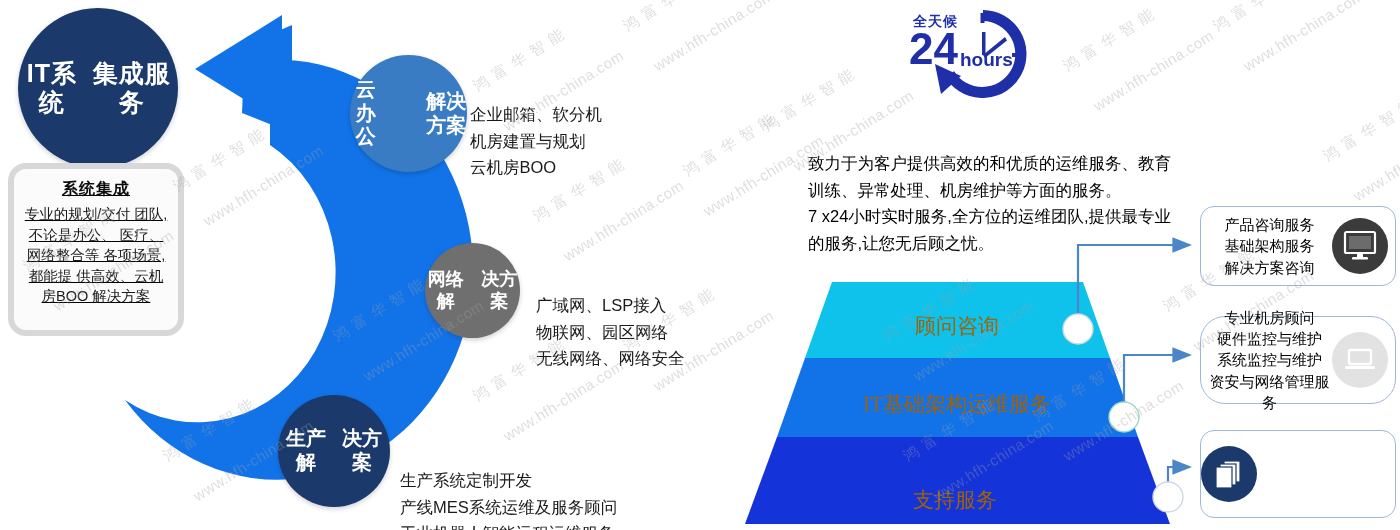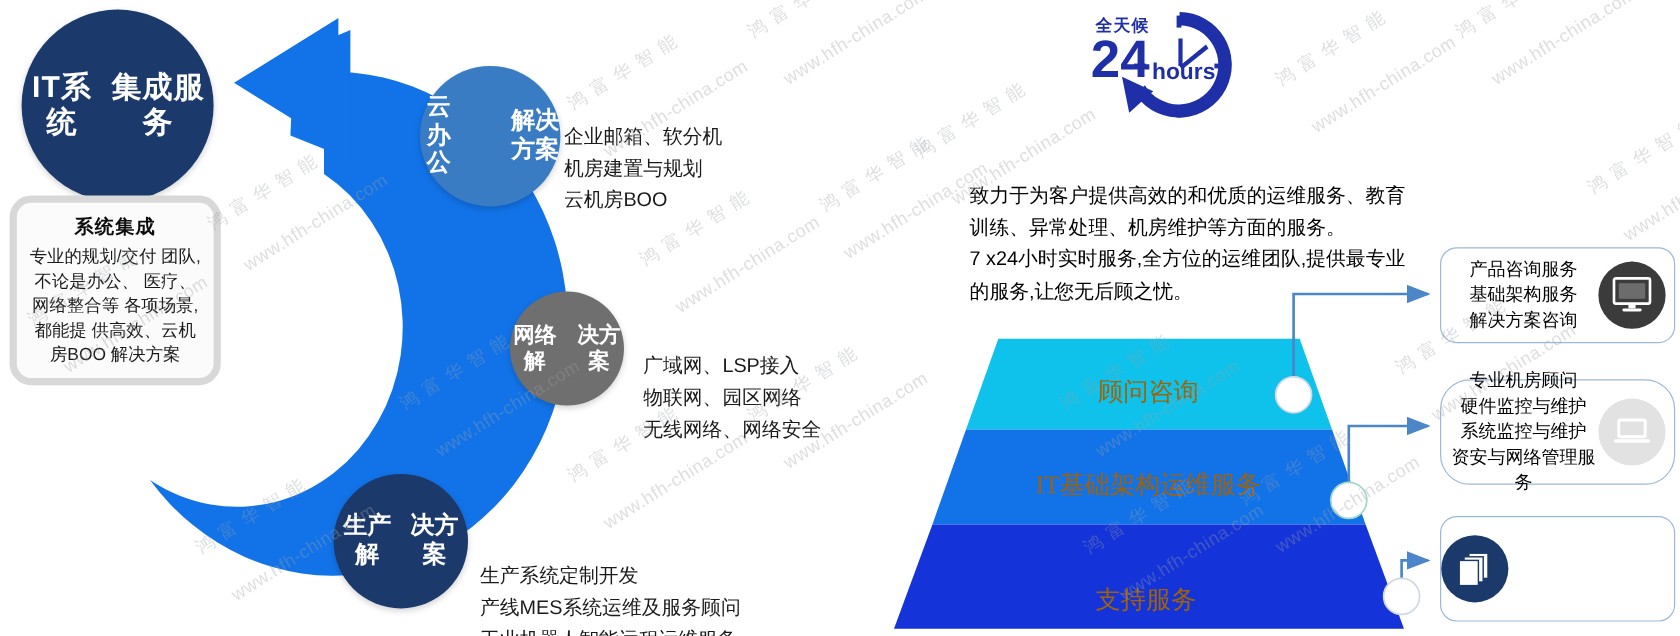--- a/index.html
+++ b/index.html
@@ -78,27 +78,28 @@
     left: 278px; top: 395px;
     width: 112px; height: 112px;
     background: #1b3a6b;
     font-size: 20px;
   }
 
   
   #sys-integration-box {
     left: 8px; top: 163px;
     width: 176px;
-    padding: 10px 8px 8px 8px;
+    padding: 10px 8px 23px 8px;
     background: #fbfbfb;
     border: 6px solid #d8d8d8;
     border-radius: 18px;
     box-sizing: border-box;
     z-index: 22;
     text-align: center;
+    text-decoration: underline;
   }
   #sys-integration-title {
     font-size: 16px;
     font-weight: bold;
     color: #0d0d0d;
     margin-bottom: 4px;
     letter-spacing: 1px;
   }
   #sys-integration-body {
     font-size: 14.5px;

